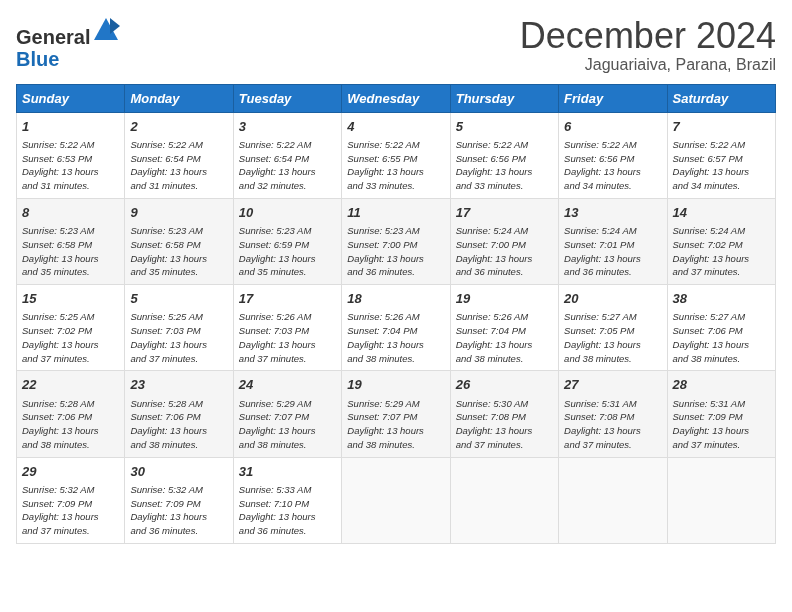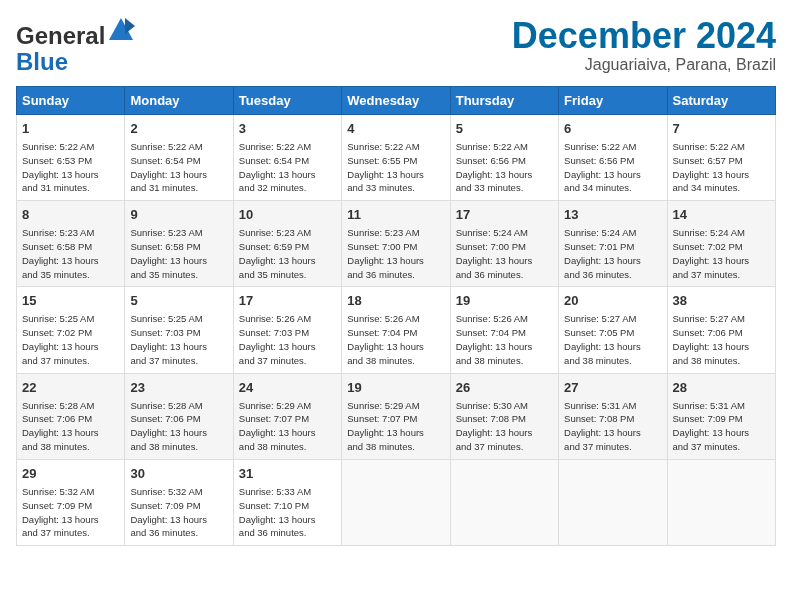--- a/index.html
+++ b/index.html
@@ -14,48 +14,49 @@
       display: flex;
       justify-content: space-between;
       align-items: flex-start;
       margin-bottom: 10px;
     }
     .logo {
       display: flex;
       align-items: center;
     }
     .logo-text {
-      font-size: 24px;
+      font-size: 20px;
       font-weight: bold;
       line-height: 1.1;
     }
     .logo-general { color: #333; }
     .logo-blue { color: #1a6bb5; text-align: right; }
     .logo-icon {
       width: 28px;
       height: 28px;
       margin-left: 2px;
     }
     .title-block {
       text-align: right;
     }
     .month-title {
       font-size: 36px;
-      font-weight: bold;
-      color: #0369a1;
+      font-weight: normal;
+      color: #404040;
       line-height: 1.1;
     }
     .location-title {
       font-size: 16px;
       color: #555;
     }
     table {
       width: 100%;
       border-collapse: collapse;
       font-size: 10px;
+      font-style: italic;
     }
     thead tr th {
       background-color: #2176c7;
       color: #fff;
       text-align: left;
       padding: 6px 5px;
       font-size: 13px;
       font-weight: bold;
       border: 1px solid #1a5fa0;
     }

